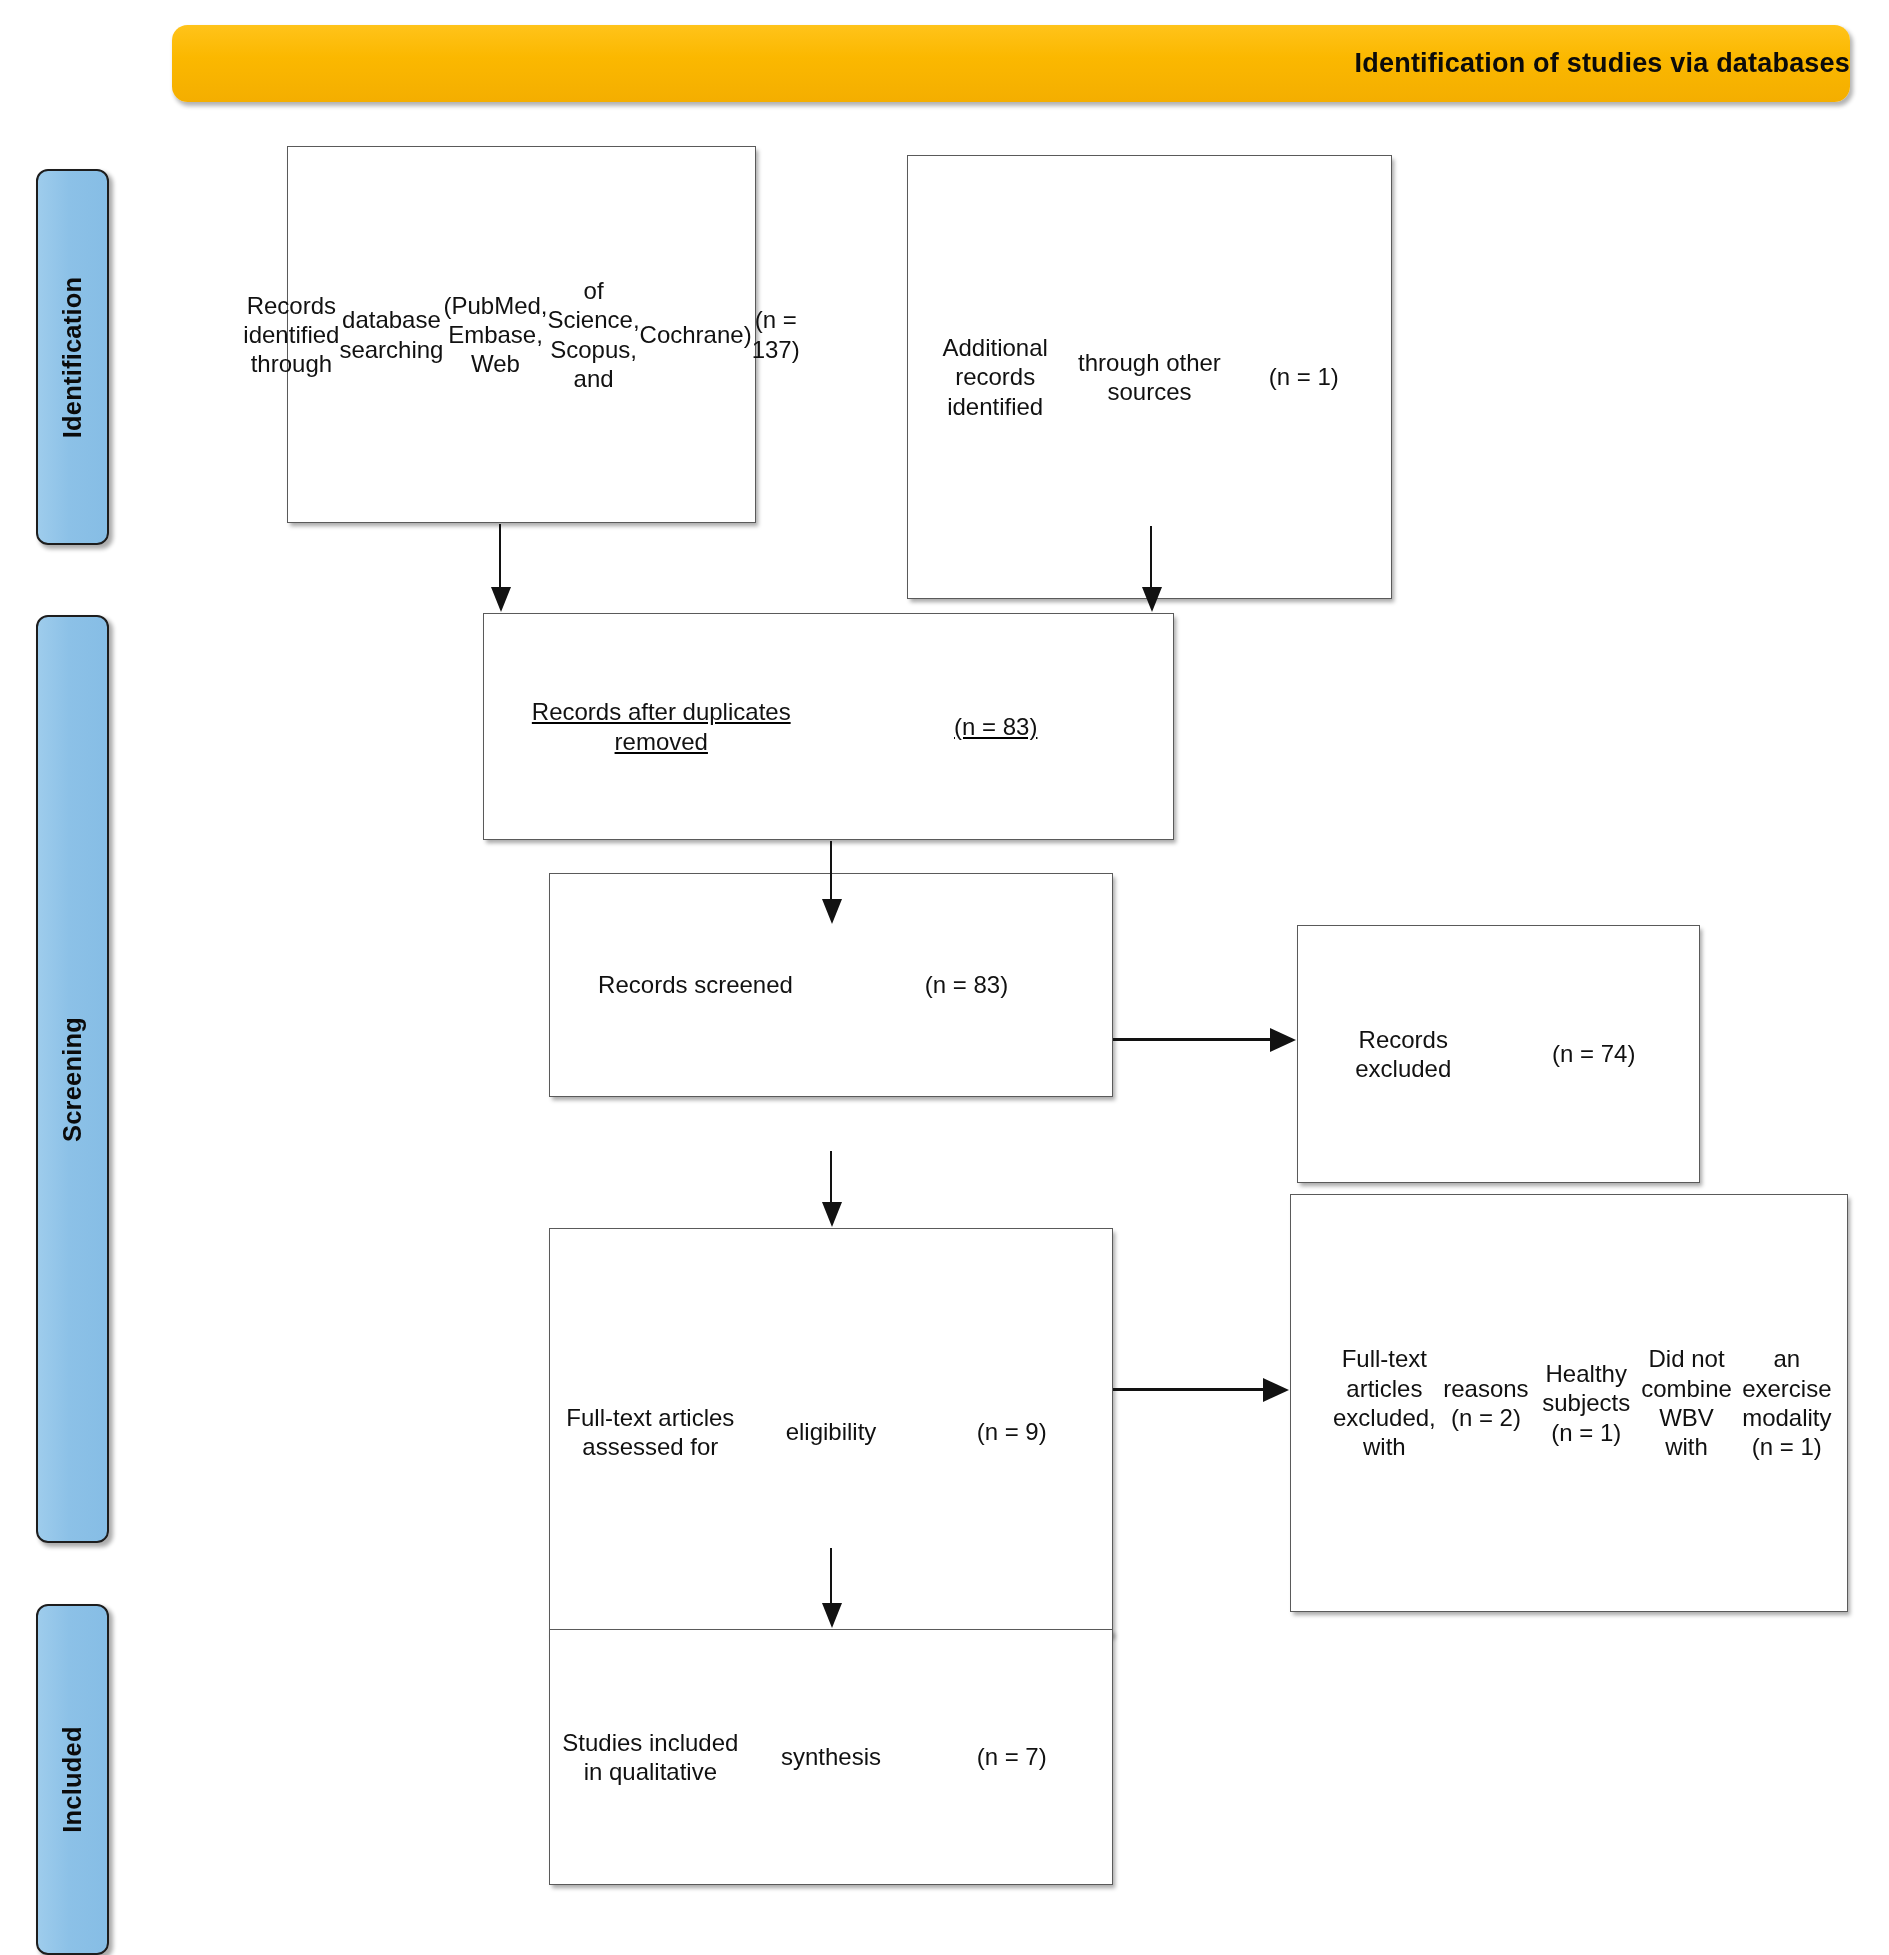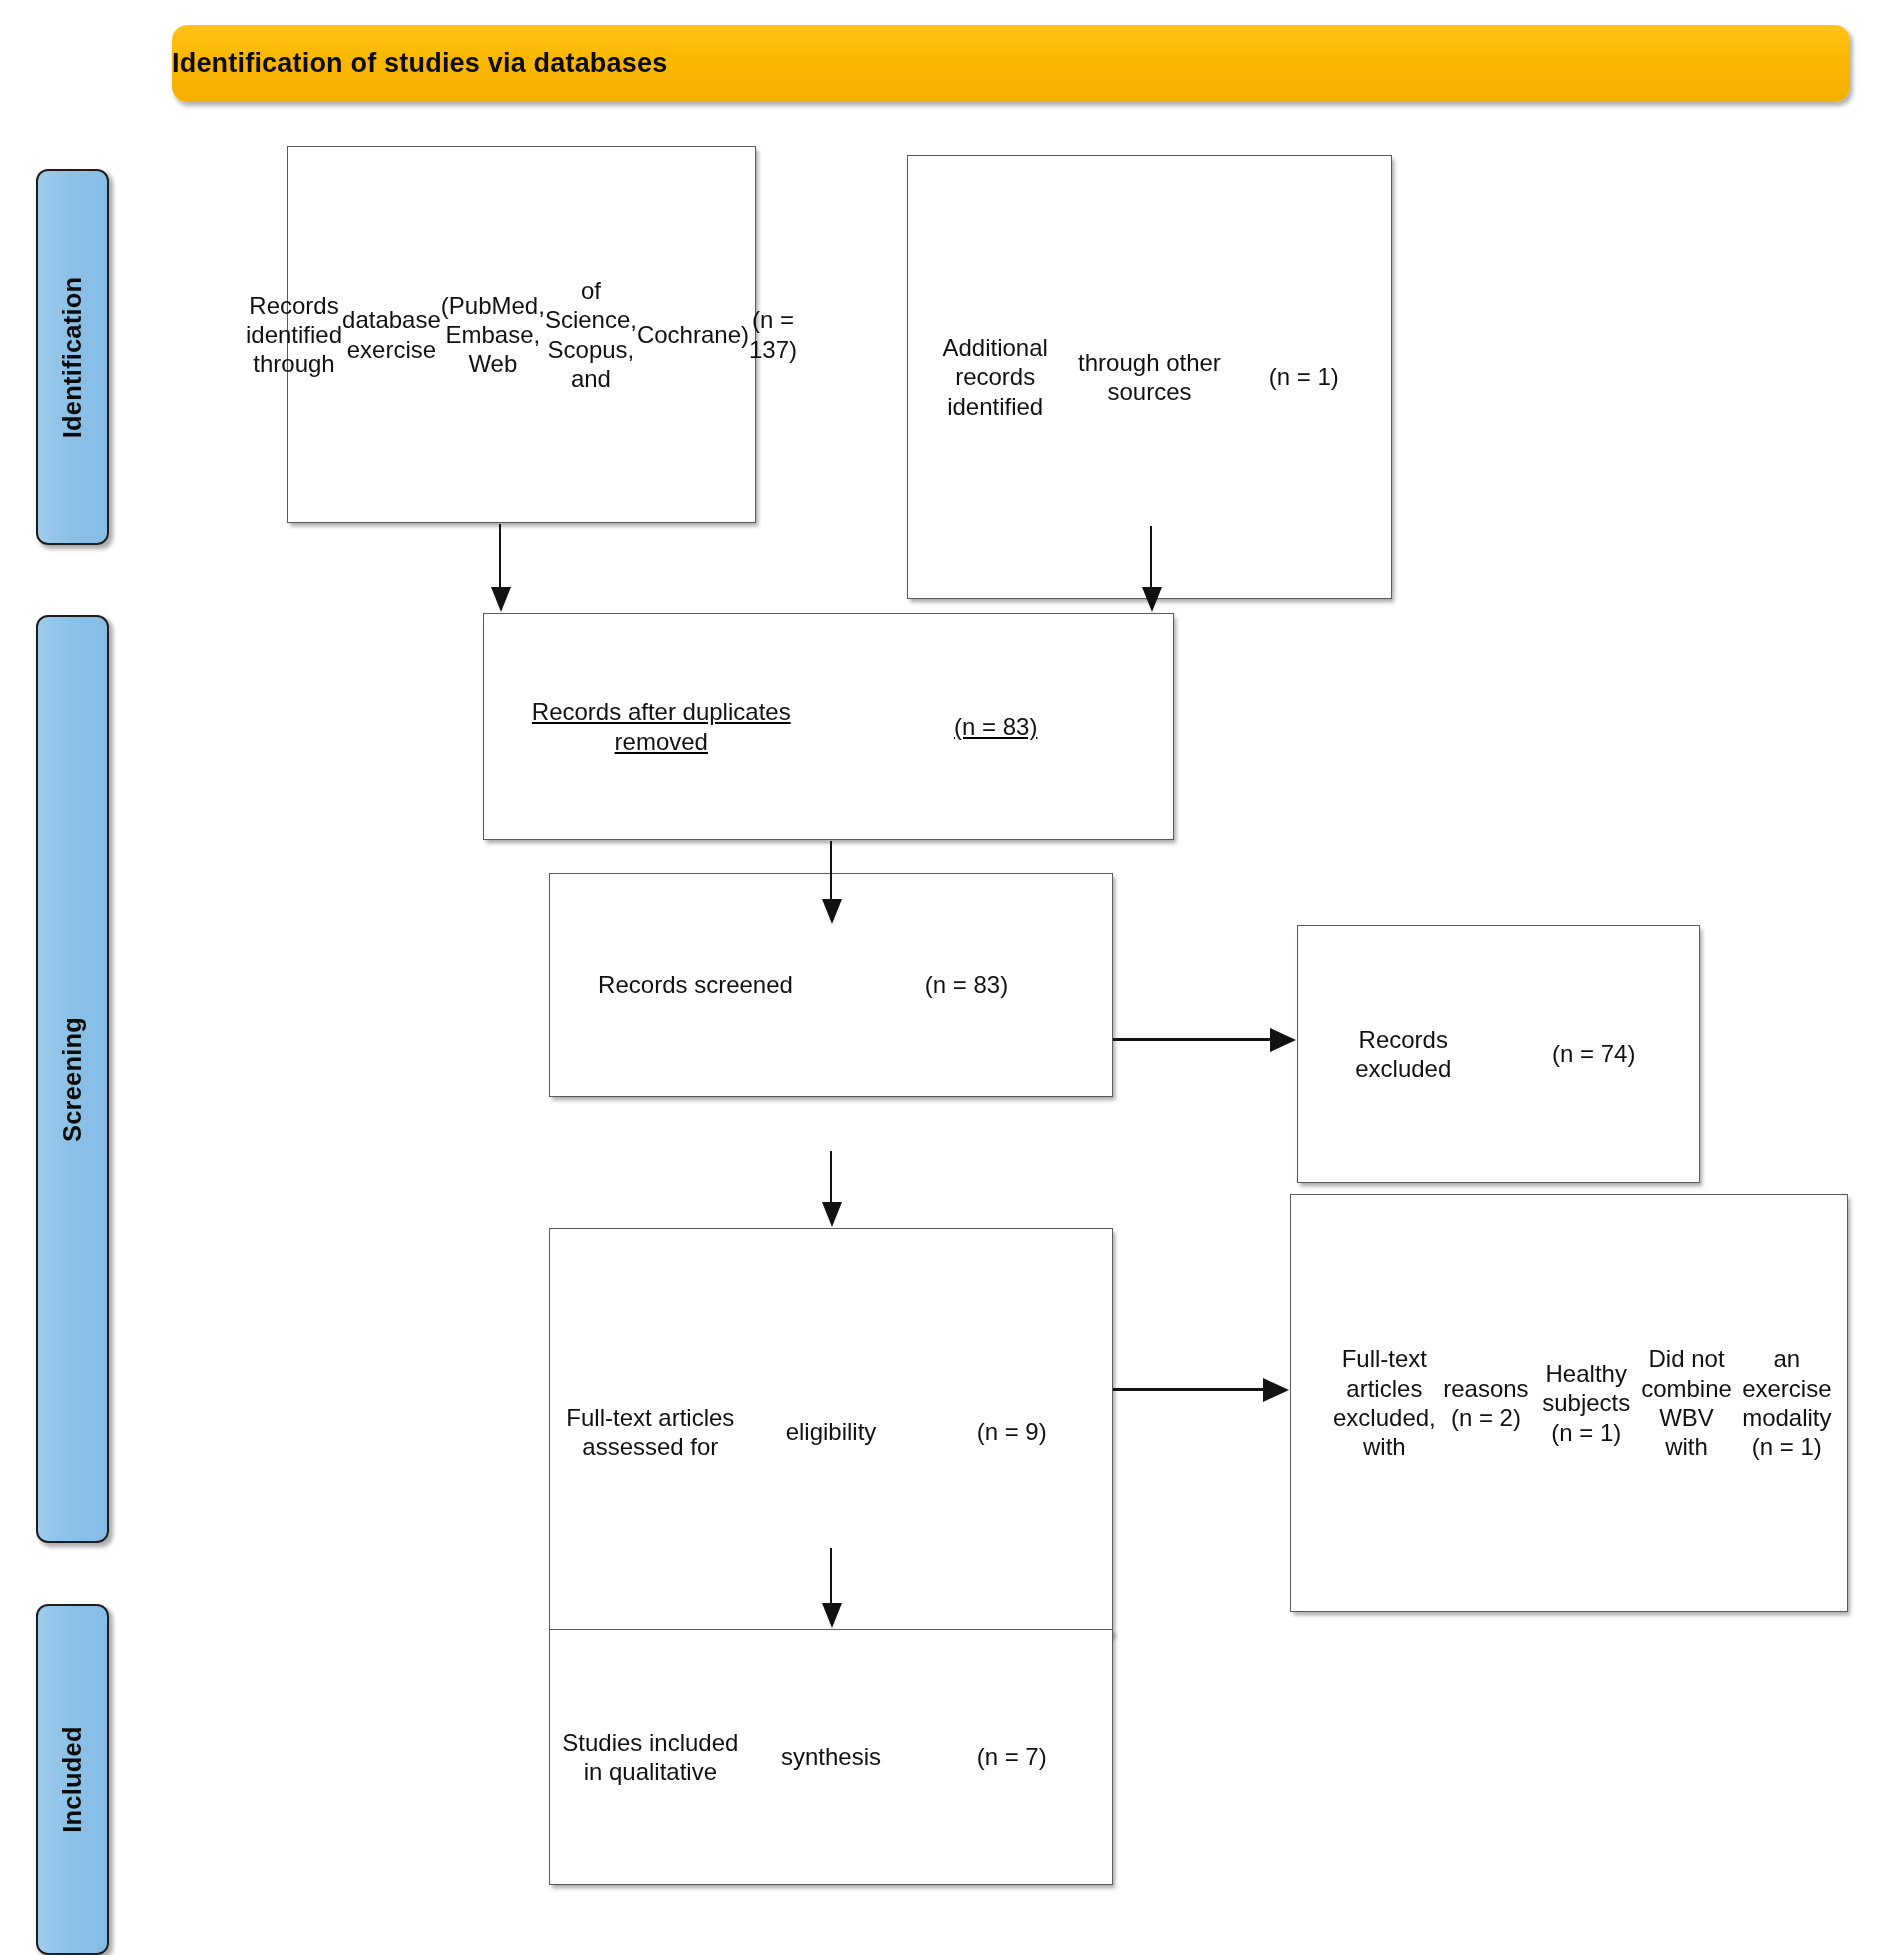--- a/index.html
+++ b/index.html
@@ -24,21 +24,21 @@
     position: absolute;
     left: 172px;
     top: 25px;
     width: 1678px;
     height: 77px;
     background: linear-gradient(180deg, #FFC31A 0%, #FBB800 42%, #F4AE00 100%);
     border-radius: 15.5px;
     box-shadow: 2.7px 3.2px 4.1px rgba(0,0,0,0.30);
     display: flex;
     align-items: center;
-    justify-content: flex-start;
+    justify-content: flex-end;
   }
   .banner-text {
     font-size: 27px;
     font-weight: bold;
     color: #0b0b0b;
     letter-spacing: 0.2px;
     text-align: center;
     line-height: 1;
   }
 
@@ -156,21 +156,21 @@
   </div>
   <div class="phase-bar" id="bar-screening">
     <span class="phase-bar-label">Screening</span>
   </div>
   <div class="phase-bar" id="bar-included">
     <span class="phase-bar-label">Included</span>
   </div>
 
   <div class="box" id="box-db-search">
     <div class="box-line">Records identified through</div>
-    <div class="box-line">database exercise</div>
+    <div class="box-line">database searching</div>
     <div class="gap-md"></div>
     <div class="box-line">(PubMed, Embase, Web</div>
     <div class="box-line">of Science, Scopus, and</div>
     <div class="box-line">Cochrane)</div>
     <div class="gap-md"></div>
     <div class="box-line">(n = 137)</div>
   </div>
 
   <div class="box" id="box-other-sources">
     <div class="box-line">Additional records identified</div>

